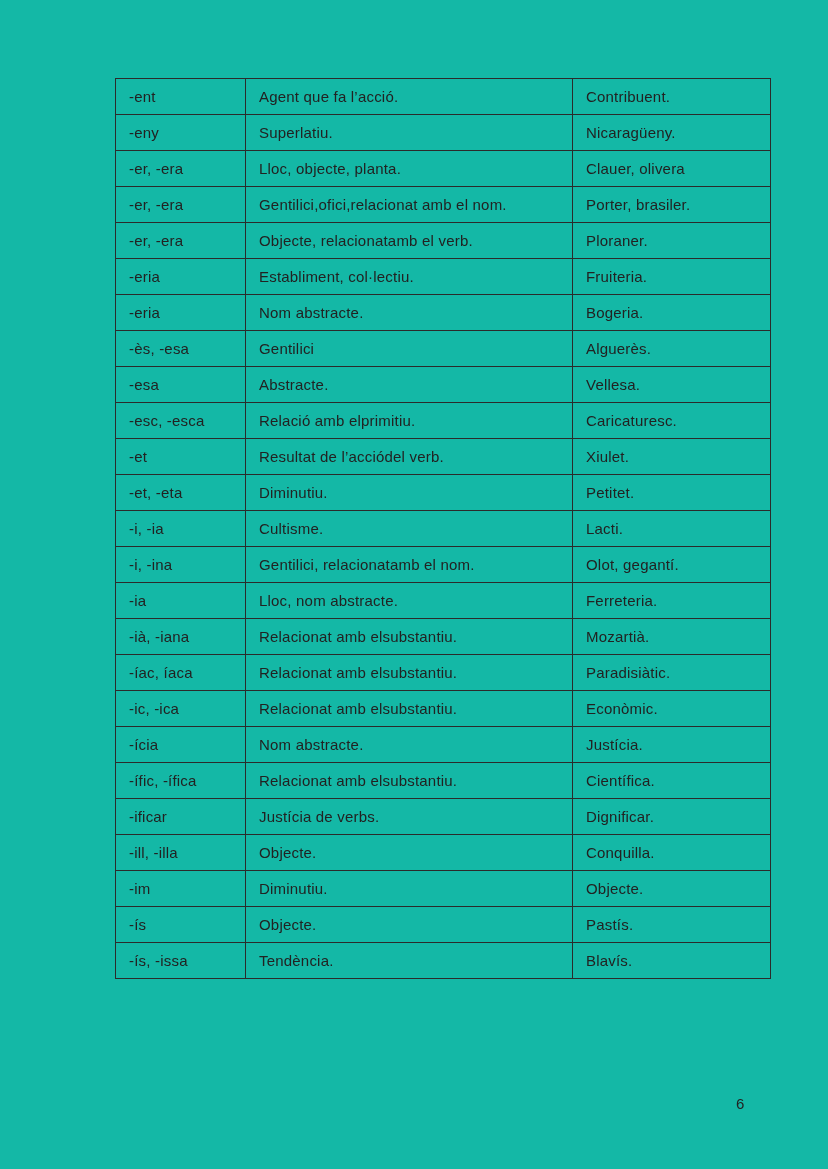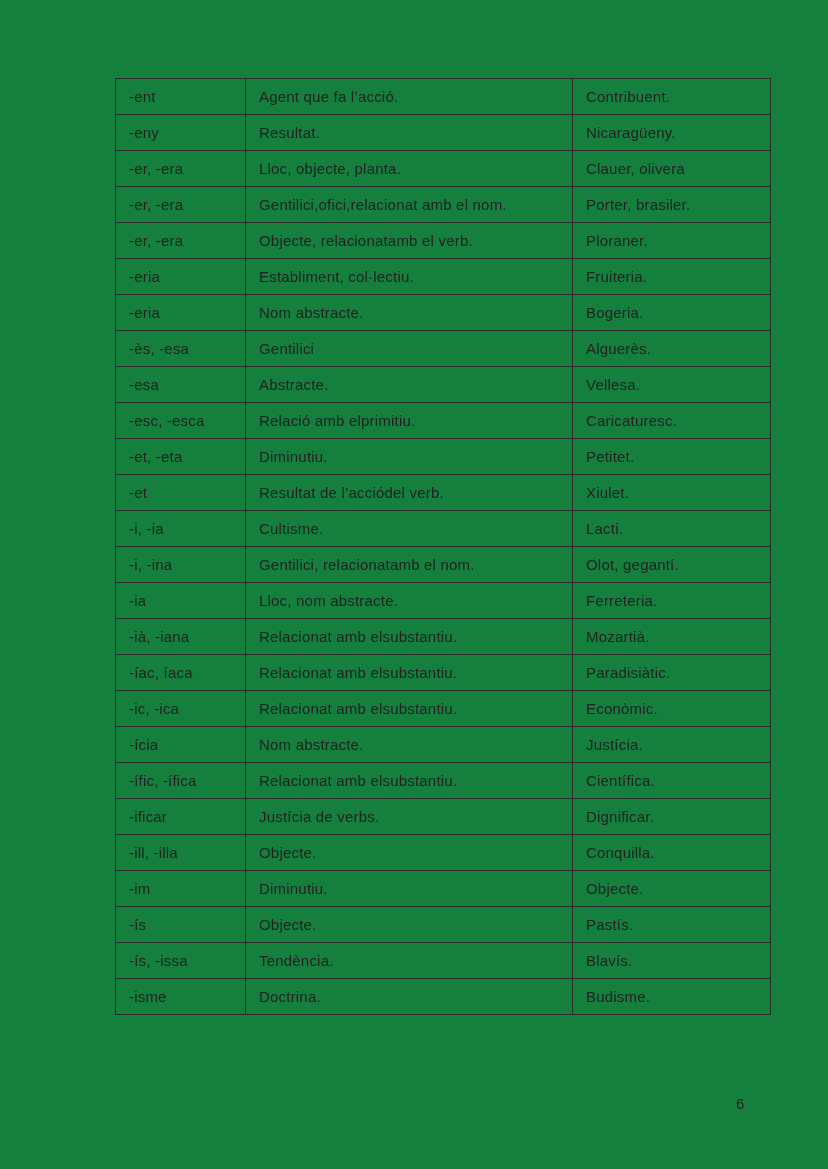--- a/index.html
+++ b/index.html
@@ -4,21 +4,21 @@
 <style>
   * { margin: 0; padding: 0; box-sizing: border-box; }
   html, body {
     background: #ffffff;
     font-family: "Liberation Sans", "DejaVu Sans", sans-serif;
   }
   .page {
     position: relative;
     width: 828px;
     height: 1169px;
-    background: #15803d;
+    background: #14b8a6;
     margin: 0 auto;
     overflow: hidden;
   }
   table.suffix-table {
     position: absolute;
     left: 115px;
     top: 78px;
     width: 655px;
     border-collapse: collapse;
     table-layout: fixed;
@@ -58,21 +58,21 @@
       <col class="c3">
     </colgroup>
     <tbody>
         <tr>
           <td>-ent</td>
           <td>Agent que fa l’acció.</td>
           <td>Contribuent.</td>
         </tr>
         <tr>
           <td>-eny</td>
-          <td>Resultat.</td>
+          <td>Superlatiu.</td>
           <td>Nicaragüeny.</td>
         </tr>
         <tr>
           <td>-er, -era</td>
           <td>Lloc, objecte, planta.</td>
           <td>Clauer, olivera</td>
         </tr>
         <tr>
           <td>-er, -era</td>
           <td>Gentilici,ofici,relacionat amb el nom.</td>
@@ -102,28 +102,28 @@
           <td>-esa</td>
           <td>Abstracte.</td>
           <td>Vellesa.</td>
         </tr>
         <tr>
           <td>-esc, -esca</td>
           <td>Relació amb elprimitiu.</td>
           <td>Caricaturesc.</td>
         </tr>
         <tr>
+          <td>-et</td>
+          <td>Resultat de l’acciódel verb.</td>
+          <td>Xiulet.</td>
+        </tr>
+        <tr>
           <td>-et, -eta</td>
           <td>Diminutiu.</td>
           <td>Petitet.</td>
-        </tr>
-        <tr>
-          <td>-et</td>
-          <td>Resultat de l’acciódel verb.</td>
-          <td>Xiulet.</td>
         </tr>
         <tr>
           <td>-i, -ia</td>
           <td>Cultisme.</td>
           <td>Lacti.</td>
         </tr>
         <tr>
           <td>-i, -ina</td>
           <td>Gentilici, relacionatamb el nom.</td>
           <td>Olot, gegantí.</td>
@@ -176,23 +176,18 @@
         <tr>
           <td>-ís</td>
           <td>Objecte.</td>
           <td>Pastís.</td>
         </tr>
         <tr>
           <td>-ís, -issa</td>
           <td>Tendència.</td>
           <td>Blavís.</td>
         </tr>
-        <tr>
-          <td>-isme</td>
-          <td>Doctrina.</td>
-          <td>Budisme.</td>
-        </tr>
       </tbody>
   </table>
 
   <div class="page-number">6</div>
 
 </div>
 
 </body></html>

